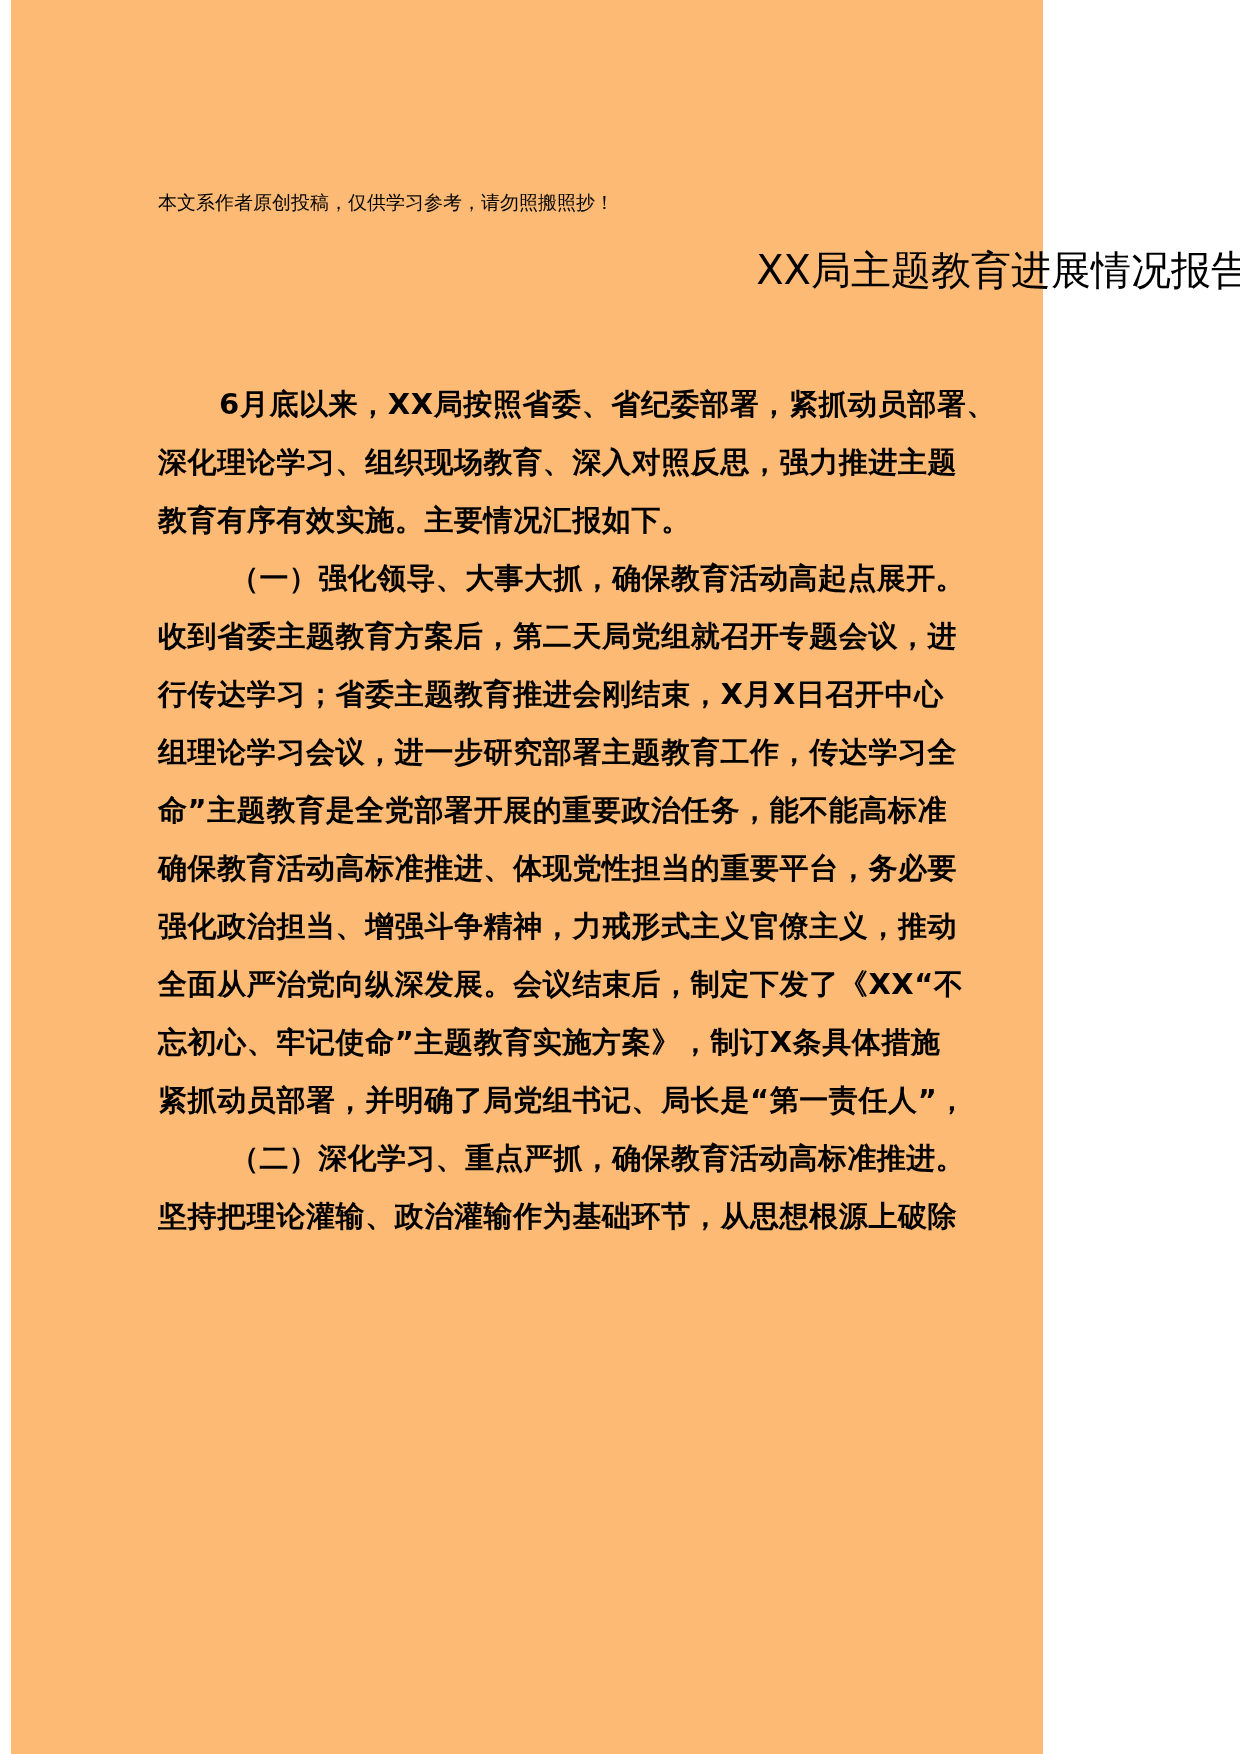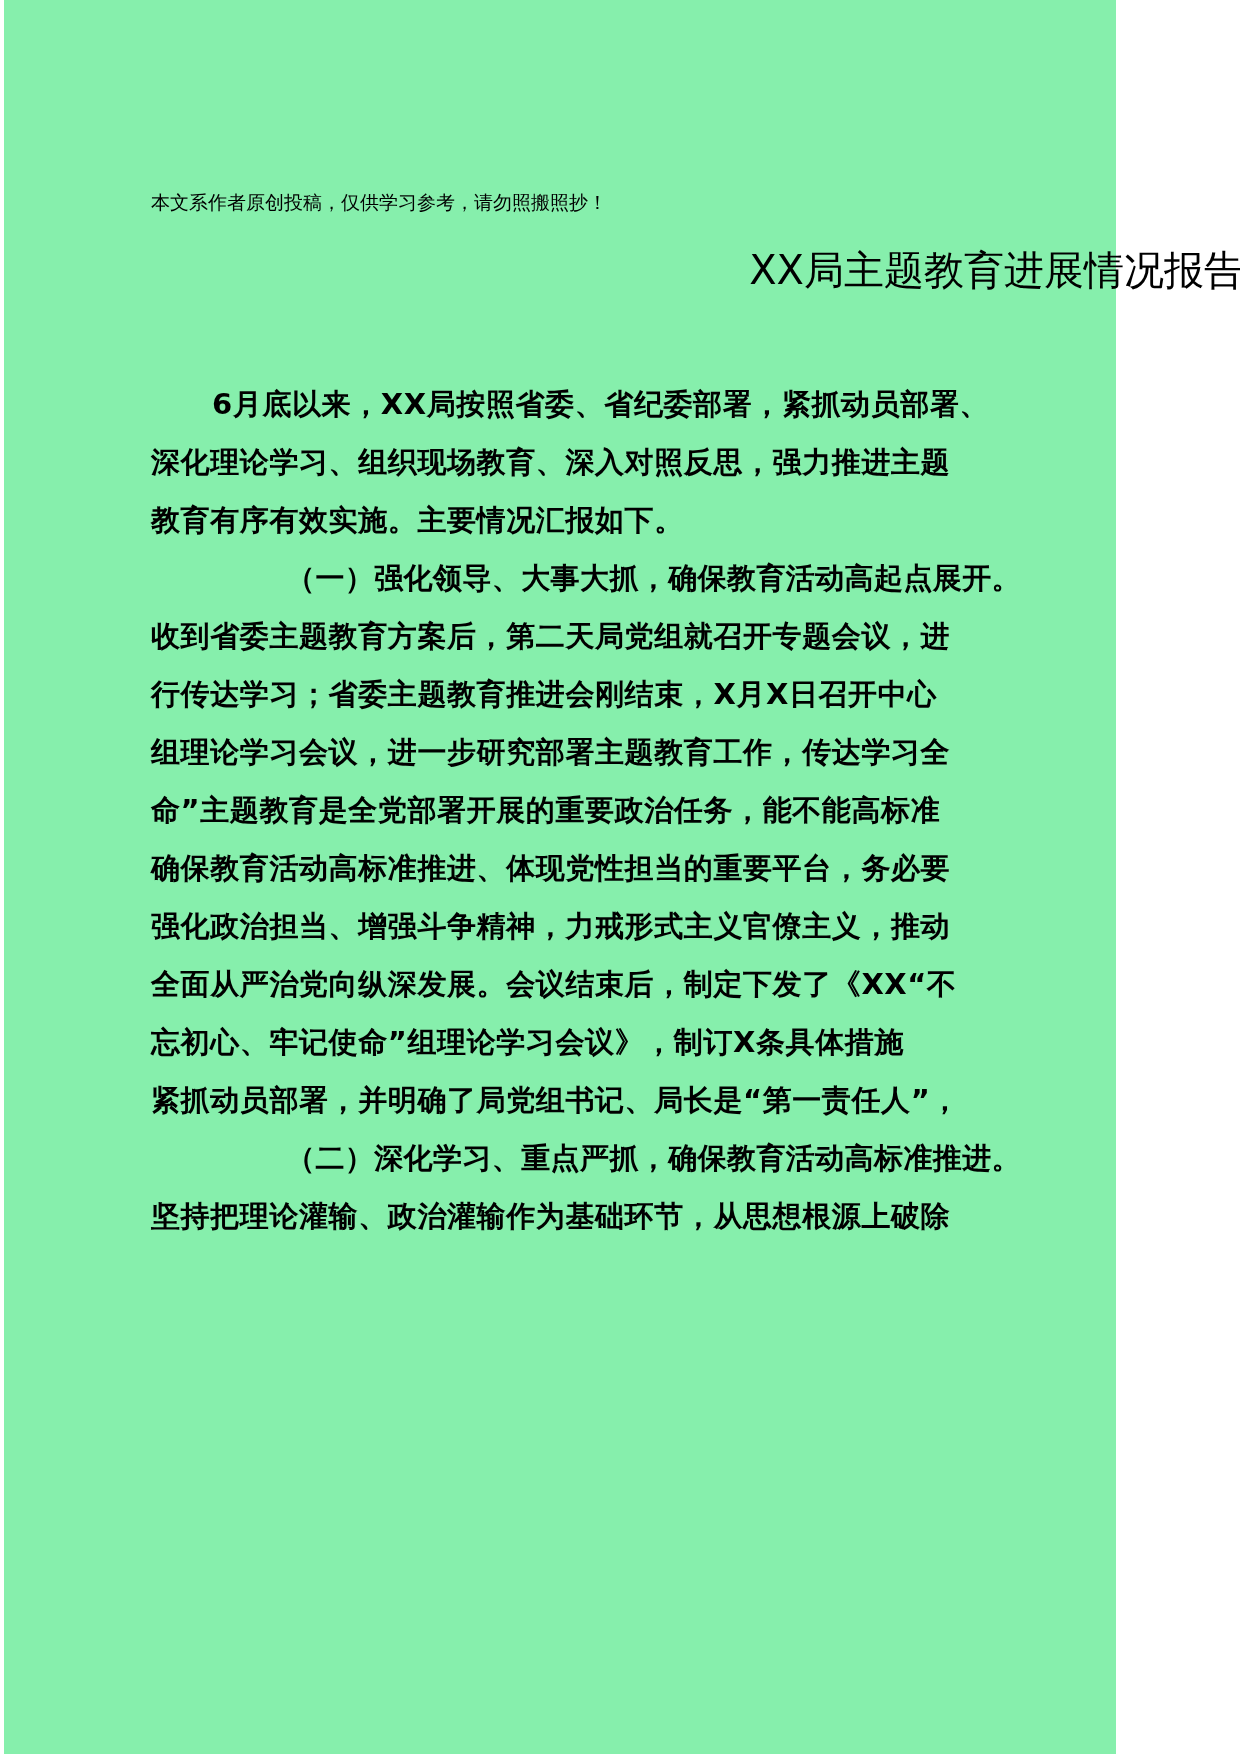--- a/index.html
+++ b/index.html
@@ -10,25 +10,25 @@
     body {
       width: 1240px;
       height: 1754px;
       position: relative;
       overflow: hidden;
       color: #000000;
       font-family: "DejaVu Sans", "Liberation Sans", sans-serif;
     }
     .page {
       position: absolute;
-      left: 4px;
+      left: 11px;
       top: 0;
-      width: 1112px;
+      width: 1032px;
       height: 1754px;
-      background: #86efac;
+      background: #fdba74;
     }
     .notice {
       position: absolute;
       left: 147px;
       top: 190px;
       font-size: 19px;
       line-height: 24px;
       white-space: nowrap;
       letter-spacing: 0px;
     }
@@ -56,21 +56,20 @@
       letter-spacing: 0.6px;
       font-weight: bold;
     }
     .line.indent {
       padding-left: 61px;
     }
     .line.heading2 {
       padding-left: 72px;
       font-weight: bold;
       letter-spacing: 0.4px;
-      text-align: right;
     }
   </style>
 </head>
 <body>
 
 <div class="page">
 
   <div class="notice">本文系作者原创投稿，仅供学习参考，请勿照搬照抄！</div>
 
   <div class="title">XX局主题教育进展情况报告</div>
@@ -83,20 +82,20 @@
 
 
     <div class="line heading2">（一）强化领导、大事大抓，确保教育活动高起点展开。</div>
     <div class="line">收到省委主题教育方案后，第二天局党组就召开专题会议，进</div>
     <div class="line">行传达学习；省委主题教育推进会刚结束，X月X日召开中心</div>
     <div class="line">组理论学习会议，进一步研究部署主题教育工作，传达学习全</div>
     <div class="line">命”主题教育是全党部署开展的重要政治任务，能不能高标准</div>
     <div class="line">确保教育活动高标准推进、体现党性担当的重要平台，务必要</div>
     <div class="line">强化政治担当、增强斗争精神，力戒形式主义官僚主义，推动</div>
     <div class="line">全面从严治党向纵深发展。会议结束后，制定下发了《XX“不</div>
-    <div class="line">忘初心、牢记使命”组理论学习会议》，制订X条具体措施</div>
+    <div class="line">忘初心、牢记使命”主题教育实施方案》，制订X条具体措施</div>
     <div class="line">紧抓动员部署，并明确了局党组书记、局长是“第一责任人”，</div>
 
     <div class="line heading2">（二）深化学习、重点严抓，确保教育活动高标准推进。</div>
     <div class="line">坚持把理论灌输、政治灌输作为基础环节，从思想根源上破除</div>
 
   </div>
 </div>
 
 </body></html>

